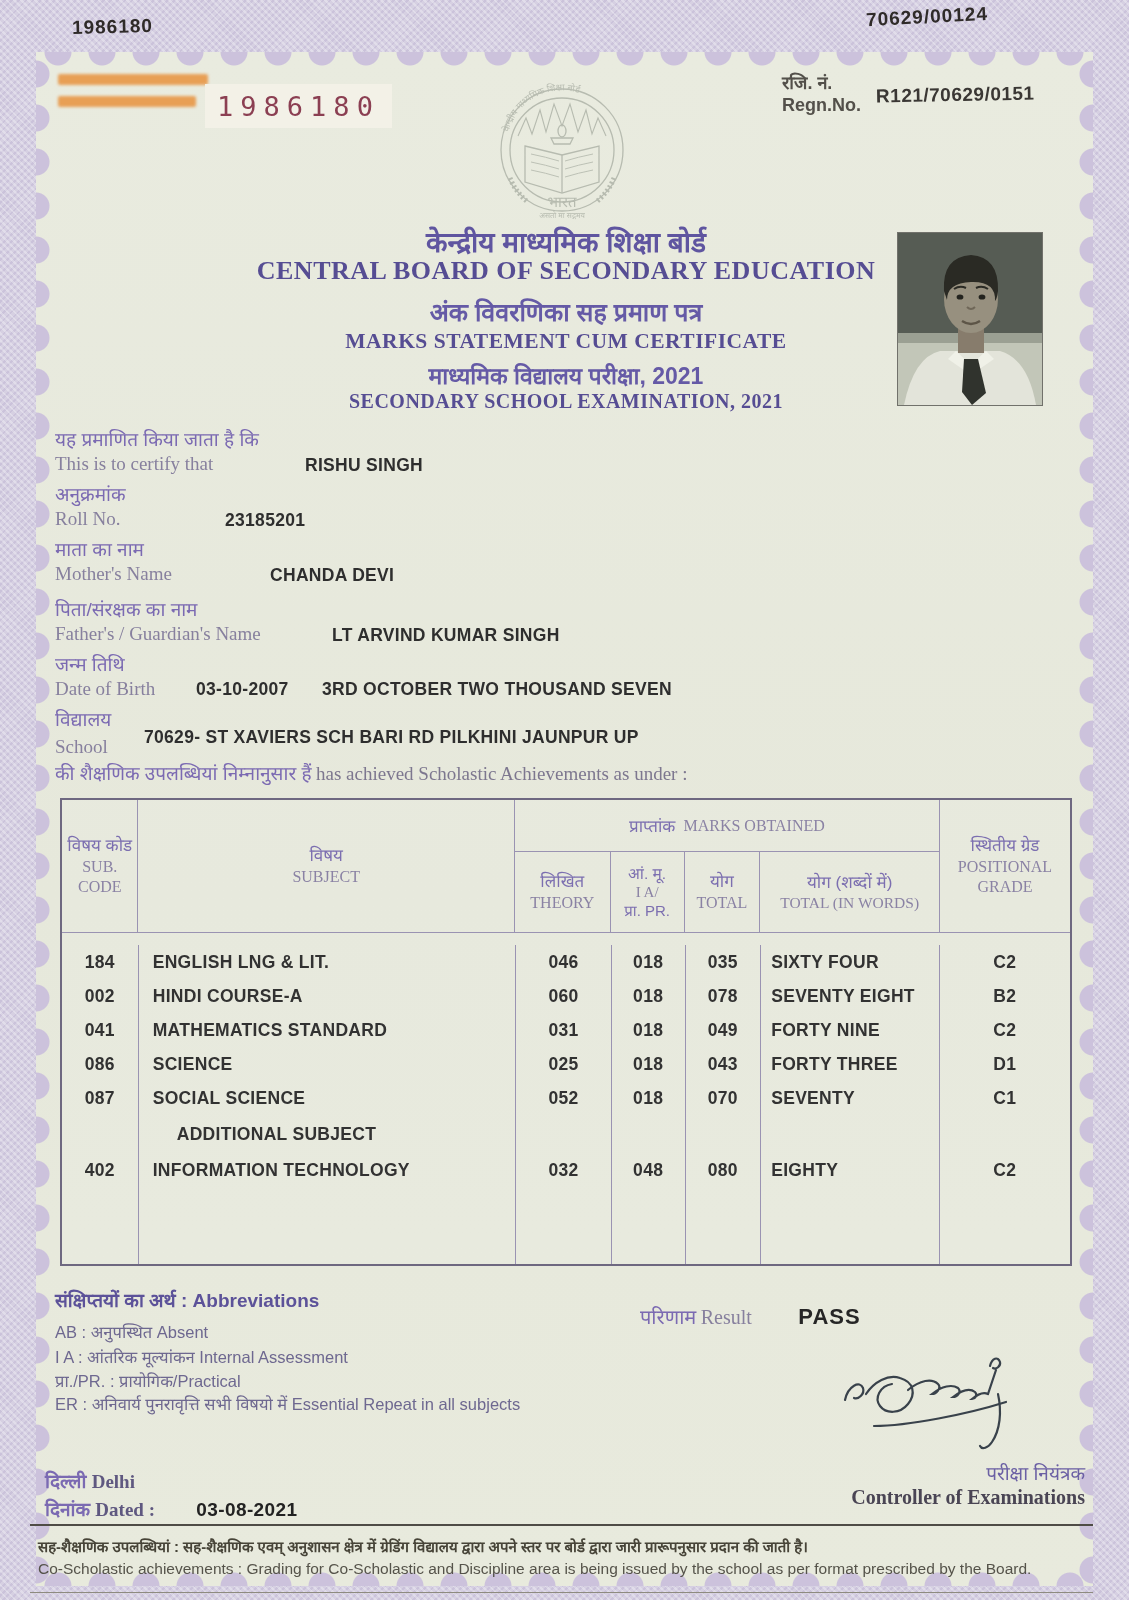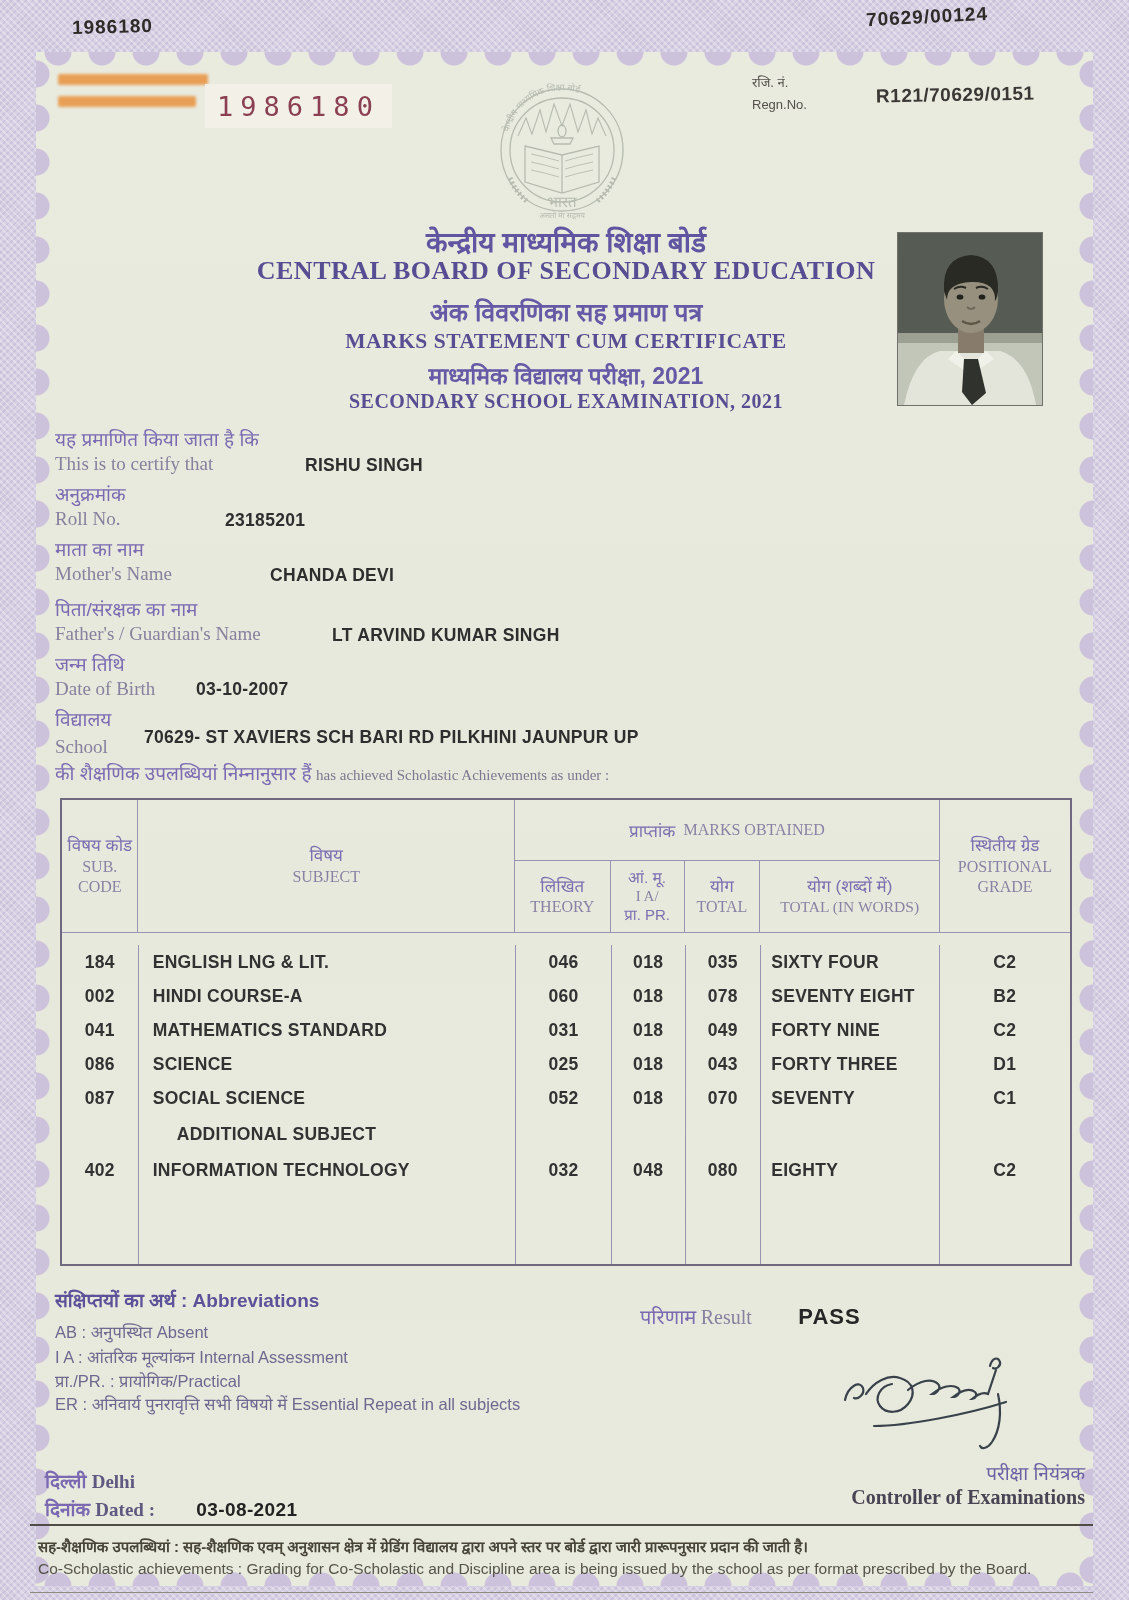--- a/index.html
+++ b/index.html
@@ -35,21 +35,21 @@
   .outer-num{font-weight:bold;color:#2f2b29;font-size:19px;letter-spacing:1px;}
 
   
   .serial-box{left:205px;top:84px;width:187px;height:44px;background:#f3f1e7;
     display:flex;align-items:center;justify-content:center;
     font-family:"DejaVu Sans Mono","Liberation Mono",monospace;
     font-size:27px;letter-spacing:7px;color:#8b3f52;}
   
   .stamp-line{position:absolute;background:#e8923e;opacity:.85;filter:blur(1.6px);border-radius:2px;}
 
-  .regn-label{font-weight:normal;color:#53504a;font-size:13px;line-height:22px;}
+  .regn-label{font-weight:bold;color:#53504a;font-size:18px;line-height:22px;margin-left:30px;}
   .regn-value{font-weight:bold;color:#3a3734;font-size:19px;transform:rotate(-1deg);letter-spacing:.5px;}
 
   
   .titles{left:60px;top:0;width:1012px;text-align:center;}
   .t-hi1{top:222px;font-size:28px;font-weight:600;color:#5f55a0;}
   .t-en1{top:256px;font-size:26px;font-weight:bold;color:#564d93;letter-spacing:.5px;}
   .t-hi2{top:294px;font-size:25px;font-weight:600;color:#655aa6;}
   .t-en2{top:329px;font-size:21.5px;font-weight:bold;color:#564d93;letter-spacing:.5px;}
   .t-hi3{top:359px;font-size:23px;font-weight:600;color:#655aa6;}
   .t-en3{top:390px;font-size:20px;font-weight:bold;color:#564d93;letter-spacing:.5px;}
@@ -66,21 +66,21 @@
     display:flex;flex-direction:column;box-sizing:border-box;background:rgba(255,255,255,0.06);}
   .thead{height:132px;border-bottom:1.6px solid #9a93b2;display:flex;flex-shrink:0;}
   .hcell{display:flex;flex-direction:column;align-items:center;justify-content:center;
     box-sizing:border-box;text-align:center;line-height:1.25;}
   .bdr{border-right:1.6px solid #9a93b2;}
   .th-hi{font-size:17px;color:#7c6fb0;}
   .th-en{font-size:16px;font-family:"Liberation Serif","DejaVu Serif",serif;color:#8a82a4;}
   .w-code{width:77px;}.w-subj{width:379px;}.w-theory{width:96px;}.w-ia{width:74px;}
   .w-total{width:76px;}.w-words{width:179px;}.w-grade{width:131px;}
   .th-group{width:425px;display:flex;flex-direction:column;box-sizing:border-box;}
-  .th-group-top{height:61px;border-bottom:1.6px solid #9a93b2;display:flex;align-items:center;justify-content:center;gap:8px;box-sizing:border-box;}
+  .th-group-top{height:52px;border-bottom:1.6px solid #9a93b2;display:flex;align-items:center;justify-content:center;gap:8px;box-sizing:border-box;}
   .th-group-cols{flex:1;display:flex;}
   .tbody{flex:1;display:flex;flex-direction:column;padding-top:12px;}
   .trow{height:34px;display:flex;align-items:center;flex-shrink:0;}
   .trow-label{height:38px;}
   .trow-filler{flex:1;}
   .tcell{height:100%;display:flex;align-items:center;box-sizing:border-box;
     font-size:17.5px;font-weight:bold;color:#323232;letter-spacing:.3px;}
   .c-center{justify-content:center;}
   .c-left{justify-content:flex-start;padding-left:14px;}
   .c-words{justify-content:flex-start;padding-left:10px;}
@@ -188,28 +188,29 @@
   <div class="abs lab-en" style="left:55px;top:563px;">Mother's Name</div>
   <div class="abs info-val" style="left:270px;top:565px;">CHANDA DEVI</div>
 
   <div class="abs lab-hi" style="left:55px;top:596px;">पिता/संरक्षक का नाम</div>
   <div class="abs lab-en" style="left:55px;top:623px;">Father's / Guardian's Name</div>
   <div class="abs info-val" style="left:332px;top:625px;">LT  ARVIND KUMAR SINGH</div>
 
   <div class="abs lab-hi" style="left:55px;top:651px;">जन्म तिथि</div>
   <div class="abs lab-en" style="left:55px;top:678px;">Date of Birth</div>
   <div class="abs info-val" style="left:196px;top:679px;">03-10-2007</div>
+  <div class="abs info-val" style="left:322px;top:679px;">3RD OCTOBER TWO THOUSAND SEVEN</div>
 
   <div class="abs lab-hi" style="left:55px;top:706px;">विद्यालय</div>
   <div class="abs lab-en" style="left:55px;top:736px;">School</div>
   <div class="abs info-val" style="left:144px;top:727px;">70629-  ST XAVIERS SCH BARI RD PILKHINI JAUNPUR UP</div>
 
   <div class="abs" style="left:55px;top:760px;">
     <span class="lab-hi" style="font-size:19px;">की शैक्षणिक उपलब्धियां निम्नानुसार हैं</span>
-    <span class="lab-en" style="font-size:15px;color:#7d778f;">has achieved Scholastic Achievements as under :</span>
+    <span class="lab-en" style="font-size:19px;color:#7d778f;">has achieved Scholastic Achievements as under :</span>
   </div>
 
   <div class="abs mtable">
     <div class="thead">
       <div class="hcell bdr w-code">
         <span class="th-hi">विषय कोड</span>
         <span class="th-en">SUB.</span>
         <span class="th-en">CODE</span>
       </div>
       <div class="hcell bdr w-subj">

